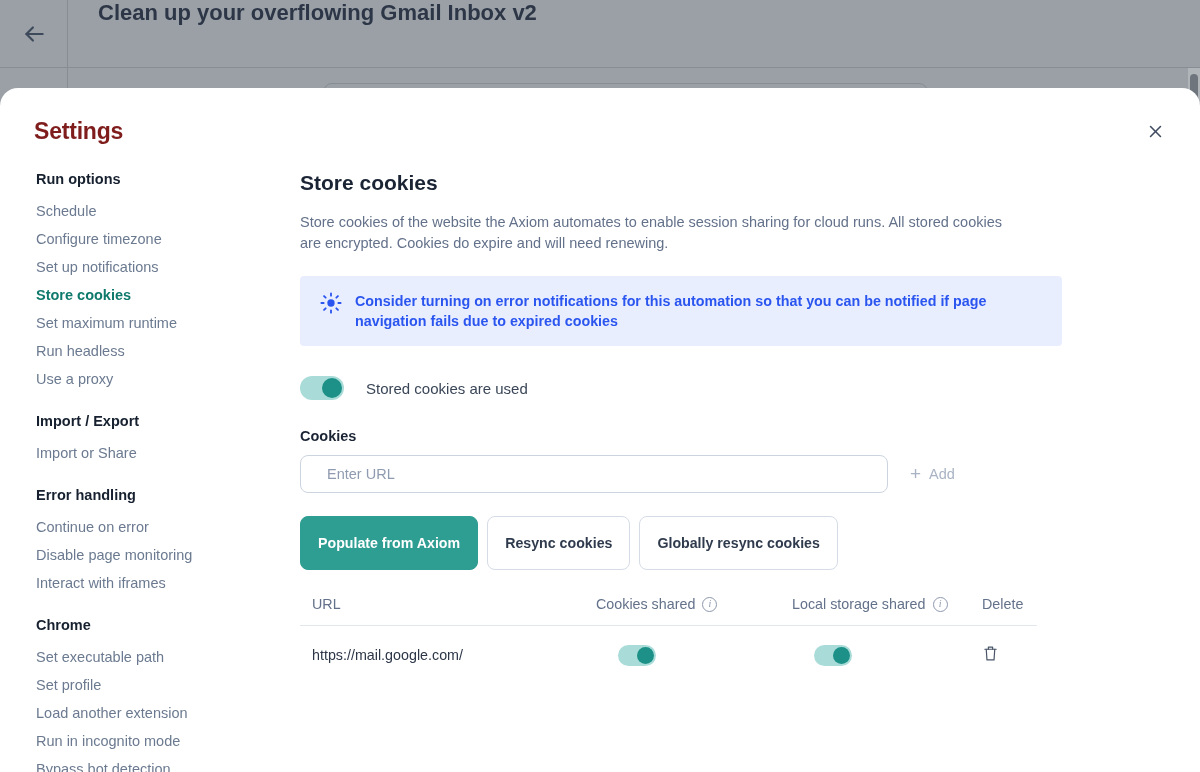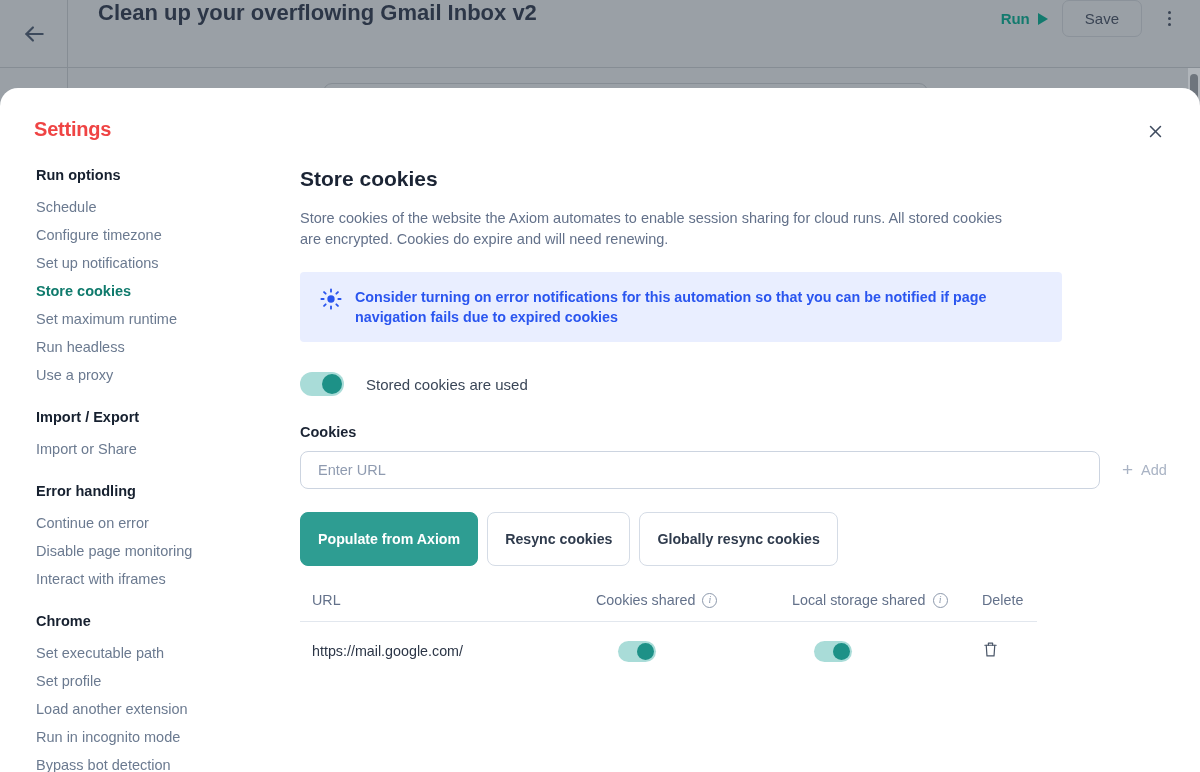--- a/index.html
+++ b/index.html
@@ -141,23 +141,23 @@
     background: #ffffff;
     border-radius: 18px 18px 0 0;
     overflow: hidden;
   }
 
   #modal-header {
     position: relative;
     padding: 30px 34px 0 34px;
   }
   #modal-title {
-    font-size: 20px;
-    font-weight: bold;
-    color: #ef4444;
+    font-size: 23px;
+    font-weight: bold;
+    color: #7f1d1d;
     letter-spacing: -0.2px;
   }
   #modal-close-button {
     position: absolute;
     top: 28px; right: 30px;
     width: 30px; height: 30px;
     display: flex;
     align-items: center;
     justify-content: center;
   }
@@ -278,25 +278,25 @@
     color: #1b2434;
     margin-bottom: 11px;
   }
   #cookies-input-row {
     display: flex;
     align-items: center;
     gap: 0;
     margin-bottom: 23px;
   }
   #cookies-url-input {
-    width: 800px;
+    width: 588px;
     height: 38px;
     border: 1px solid #ccd4e0;
     border-radius: 8px;
-    padding: 0 17px;
+    padding: 0 26px;
     font-size: 14.5px;
     font-family: "Liberation Sans", sans-serif;
     color: #0f766e;
     background: #fff;
     outline: none;
   }
   #cookies-url-input::placeholder { color: #8f9bb0; }
 
   #add-cookie-button {
     display: flex;
@@ -387,32 +387,20 @@
 <div id="app-backdrop">
 
   <div id="bg-topbar">
     <div id="bg-back-arrow">
       <svg width="26" height="26" viewBox="0 0 24 24" fill="none" stroke-width="2" stroke-linecap="round" stroke-linejoin="round">
         <line x1="20" y1="12" x2="5" y2="12"></line>
         <polyline points="11 18 5 12 11 6"></polyline>
       </svg>
     </div>
     <div id="bg-title">Clean up your overflowing Gmail Inbox v2</div>
-    <div id="bg-topbar-actions">
-      <div id="bg-run-button">
-        <span>Run</span>
-        <span class="tri"></span>
-      </div>
-      <button id="bg-save-button">Save</button>
-      <div id="bg-kebab">
-        <i></i>
-        <i></i>
-        <i></i>
-      </div>
-    </div>
   </div>
 
   <div id="bg-left-rail">
     <div id="bg-rail-play">
       <svg width="20" height="22" viewBox="0 0 20 22" fill="none" stroke="#3d4a5c" stroke-width="1.6" stroke-linejoin="round">
         <path d="M3 2 L3 19 L8 14 L12 20 L15 18 L11 12 L17 11 Z"></path>
       </svg>
     </div>
   </div>
 

